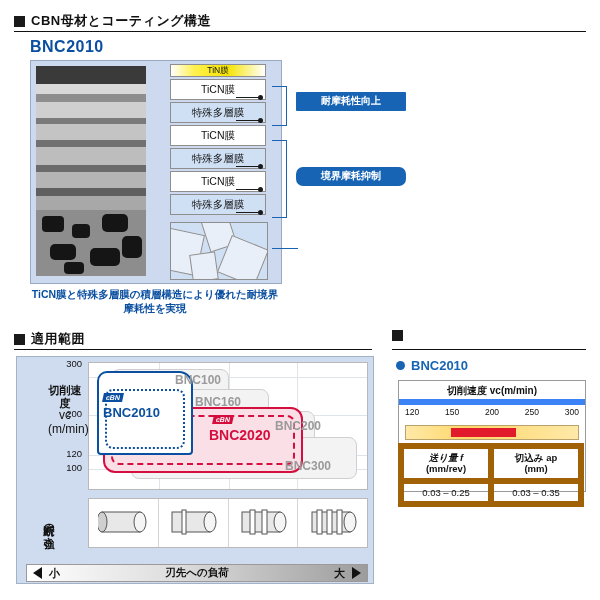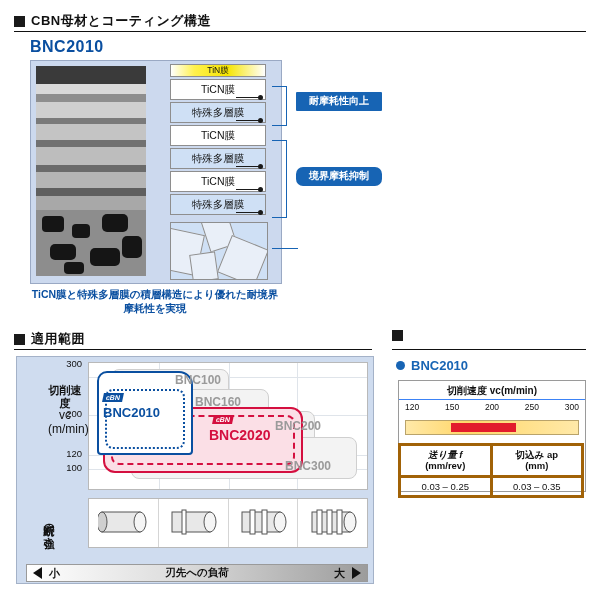--- a/index.html
+++ b/index.html
@@ -54,21 +54,21 @@
   .lay.multi{background:#cfe0f5;}
   .base{
     position:absolute;left:170px;top:222px;width:96px;height:56px;
     border:1px solid #8e8e8e;background:#cfe0f5;overflow:hidden;
   }
   .grain{position:absolute;background:#e9eff8;border:1px solid #8e8e8e;}
 
   
   .callout{
     position:absolute;background:#1764b4;color:#fff;font-size:10px;
-    font-weight:bold;text-align:center;padding:3px 0;line-height:1.25;
+    font-weight:bold;text-align:center;padding:3px 12px;line-height:1.25;
     border-radius:1px;
   }
   .brk{position:absolute;border:1px solid #1764b4;border-left:none;}
   .dot{position:absolute;width:5px;height:5px;border-radius:50%;background:#1a1a1a;}
   .lead{position:absolute;background:#1a1a1a;height:1px;}
 
   
   #head2{left:14px;top:330px;}
   .rule-2{position:absolute;left:14px;top:349px;width:358px;height:1px;background:#111;}
 
@@ -141,33 +141,33 @@
   .bluedot{width:9px;height:9px;border-radius:50%;background:#1764b4;display:inline-block;}
   .r-title{position:absolute;left:396px;top:358px;display:flex;align-items:center;gap:6px;
     font-size:13px;font-weight:bold;color:#1764b4;}
 
   .condbox{
     position:absolute;left:398px;top:380px;width:186px;height:110px;
     background:#fff;border:1px solid #9a9a9a;
   }
   .cond-h{
     text-align:center;font-size:10px;font-weight:bold;padding:3px 0 1px;
-    border-bottom:1px solid #3b82f6;
+    border-bottom:6px solid #3b82f6;
   }
   .scale{position:relative;height:16px;margin:2px 6px 0;}
   .scale .ticks{display:flex;justify-content:space-between;font-size:8.5px;}
   .scalebar{
     position:relative;margin:2px 6px 0;height:13px;
     background:linear-gradient(to right,#ffe9a8 0%,#ffd76a 35%,#ffe9a8 100%);
     border:1px solid #b9a36a;
   }
   .redbar{position:absolute;left:26%;top:2px;width:38%;height:9px;background:#e21b2c;}
   .condtable{position:absolute;left:398px;top:443px;width:186px;}
   .ct{width:100%;border-collapse:collapse;font-size:9.5px;}
-  .ct th,.ct td{border:3px solid #a16207;text-align:center;padding:3px 12px;}
+  .ct th,.ct td{border:6px solid #a16207;text-align:center;padding:3px 12px;}
   .ct th{font-weight:bold;line-height:1.2;}
   .it{font-style:italic;}
 </style>
 </head>
 <body>
 
 <div class="page">
 
   <div class="sect-head" id="head1">
     <span class="sq"></span>

